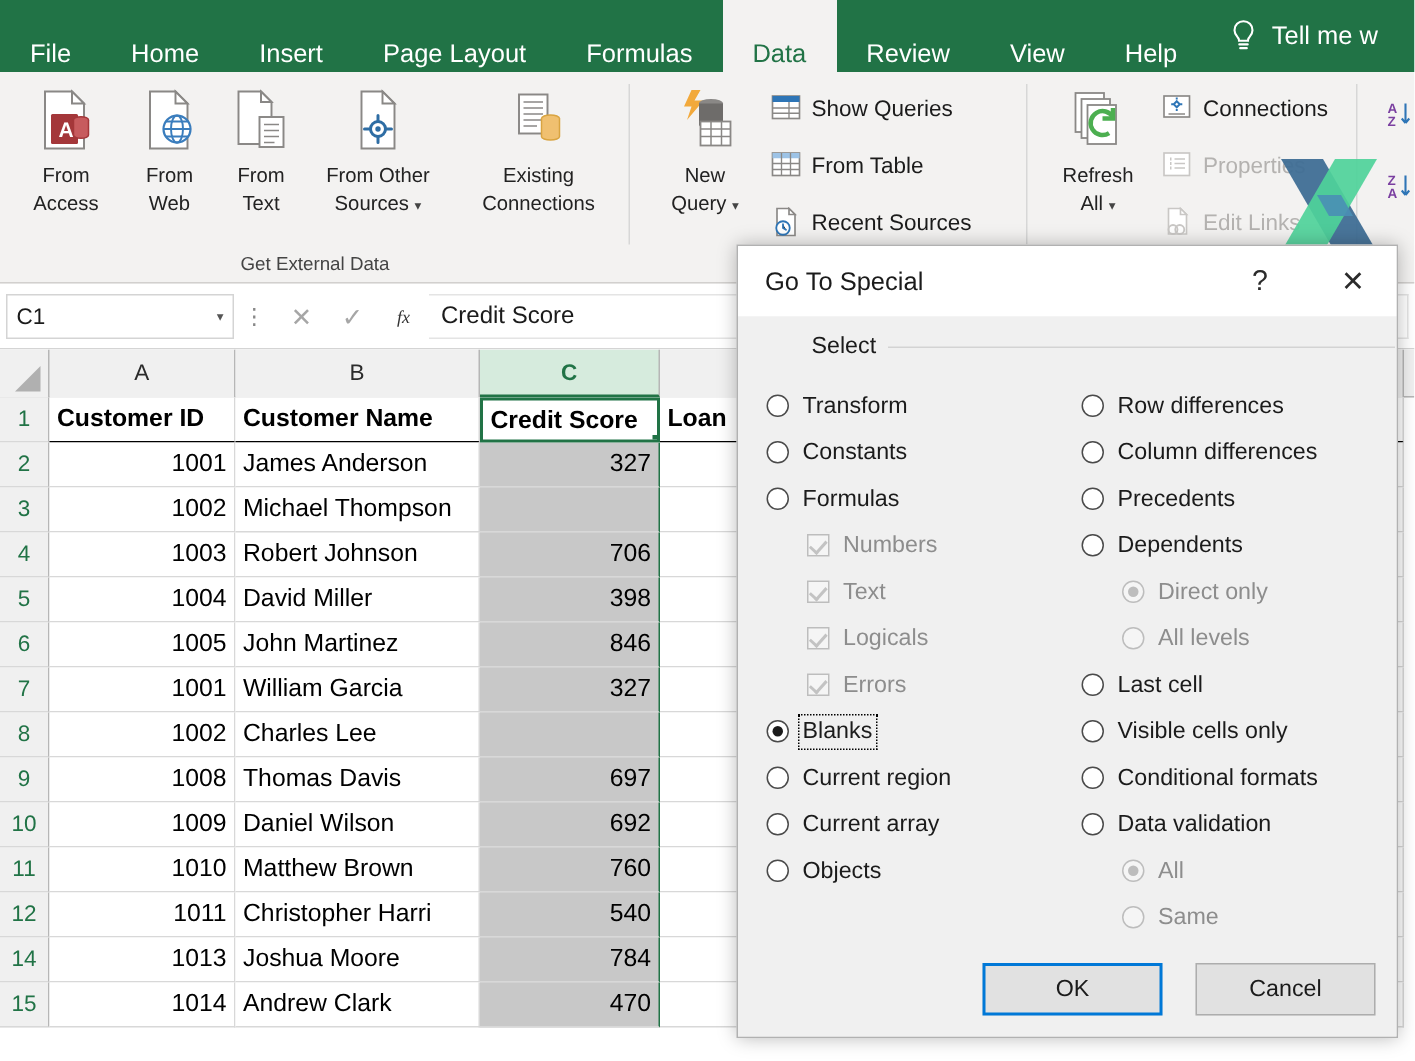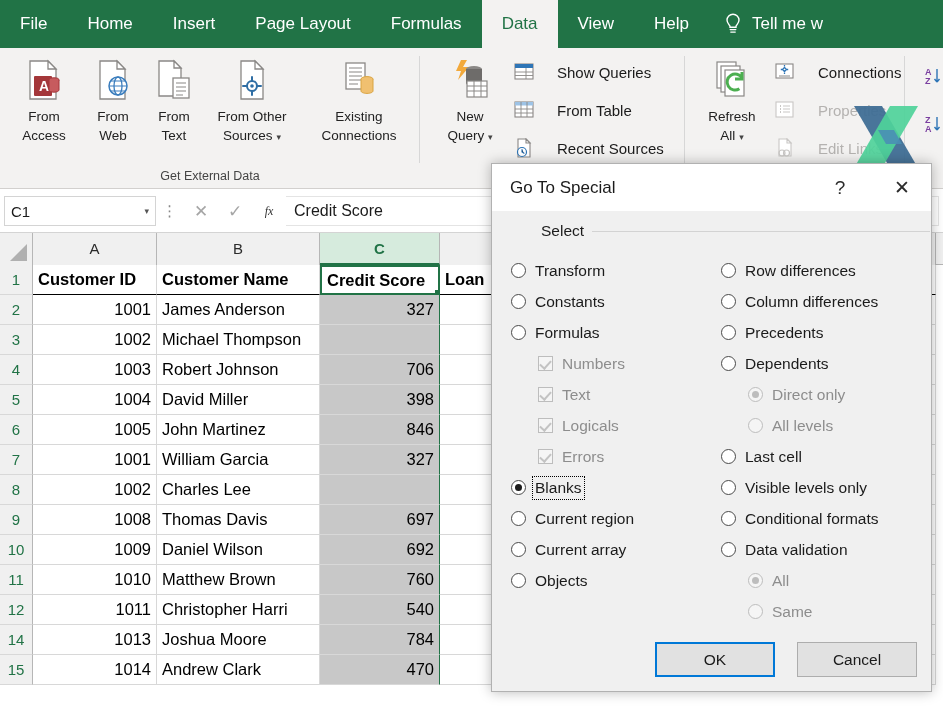--- a/index.html
+++ b/index.html
@@ -14,21 +14,21 @@
   }
 
   
   .ribbon-tabs {
     position:absolute; left:0; top:0; width:943px; height:48px;
     background:#217346;
     display:flex; align-items:center;
   }
   .tab {
     height:48px; line-height:48px;
-    padding:0 20px;
+    padding:12px 20px;
     color:#ffffff; font-size:17px; white-space:nowrap;
     cursor:default;
   }
   .tab.active {
     background:#f3f2f1; color:#217346;
   }
   .tellme {
     display:flex; align-items:center; gap:9px;
     padding-left:14px; color:#ffffff; font-size:17px; white-space:nowrap;
   }
@@ -50,21 +50,21 @@
   .bigbtn {
     position:absolute; top:6px;
     width:auto; text-align:center;
     font-size:13.5px; color:#222; line-height:1.18;
     cursor:default;
   }
   .bigbtn .ico { display:flex; justify-content:center; align-items:center; height:52px; }
   .bigbtn .lbl { display:block; padding-top:3px; }
 
   .smbtn {
-    position:absolute; display:flex; align-items:center; gap:23px;
+    position:absolute; display:flex; align-items:center; gap:7px;
     font-size:15px; color:#1b1b1b; white-space:nowrap; cursor:default;
   }
   .smbtn.dim { color:#b4b2b0; }
   .smbtn .sico { width:20px; height:20px; display:flex; align-items:center; justify-content:center; }
 
   .caret { font-size:9px; color:#444; }
 
   
   .xmark { position:absolute; pointer-events:none; }
 
@@ -197,20 +197,21 @@
 </head>
 <body>
 
 <div class="ribbon-tabs">
   <div class="tab">File</div>
   <div class="tab">Home</div>
   <div class="tab">Insert</div>
   <div class="tab">Page Layout</div>
   <div class="tab">Formulas</div>
   <div class="tab active">Data</div>
+  <div class="tab">Review</div>
   <div class="tab">View</div>
   <div class="tab">Help</div>
   <div class="tellme">
     <span>
       <svg class="bulb" width="20" height="24" viewBox="0 0 20 24">
           <path d="M10 2.2c-3.4 0-6 2.6-6 5.9 0 2.3 1.2 3.6 2.1 4.7.6.7.9 1.1.9 1.8v.6h6v-.6c0-.7.3-1.1.9-1.8.9-1.1 2.1-2.4 2.1-4.7 0-3.3-2.6-5.9-6-5.9z" fill="none" stroke="#ffffff" stroke-width="1.4"></path>
           <path d="M7.2 17.6h5.6M7.8 20.1h4.4" stroke="#ffffff" stroke-width="1.4" stroke-linecap="round"></path>
         </svg>
     </span>
     <span>Tell me w</span>
@@ -709,21 +710,21 @@
         <div class="opt indent disabled">
           <span class="radio"></span>
           <span class="lbl">All levels</span>
         </div>
         <div class="opt">
           <span class="radio"></span>
           <span class="lbl">Last cell</span>
         </div>
         <div class="opt">
           <span class="radio"></span>
-          <span class="lbl">Visible levels only</span>
+          <span class="lbl">Visible cells only</span>
         </div>
         <div class="opt">
           <span class="radio"></span>
           <span class="lbl">Conditional formats</span>
         </div>
         <div class="opt">
           <span class="radio"></span>
           <span class="lbl">Data validation</span>
         </div>
         <div class="opt indent disabled">

